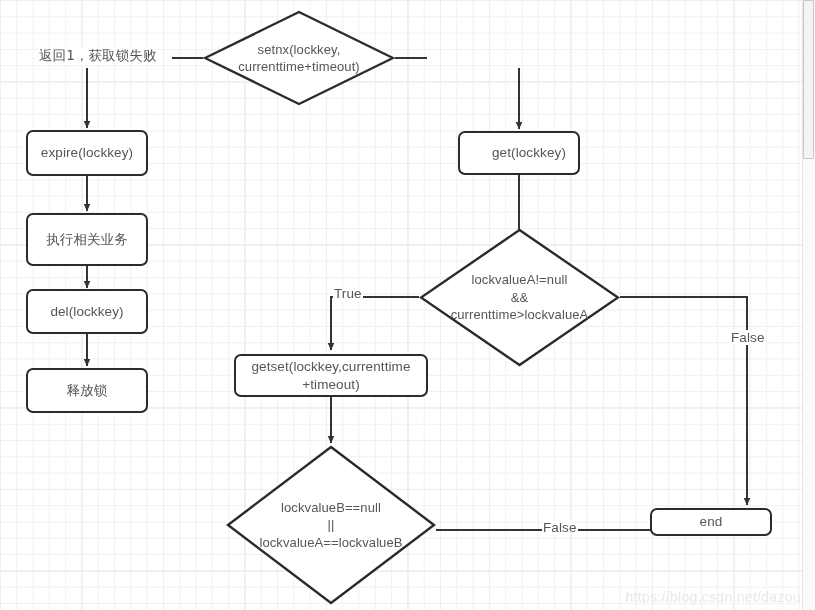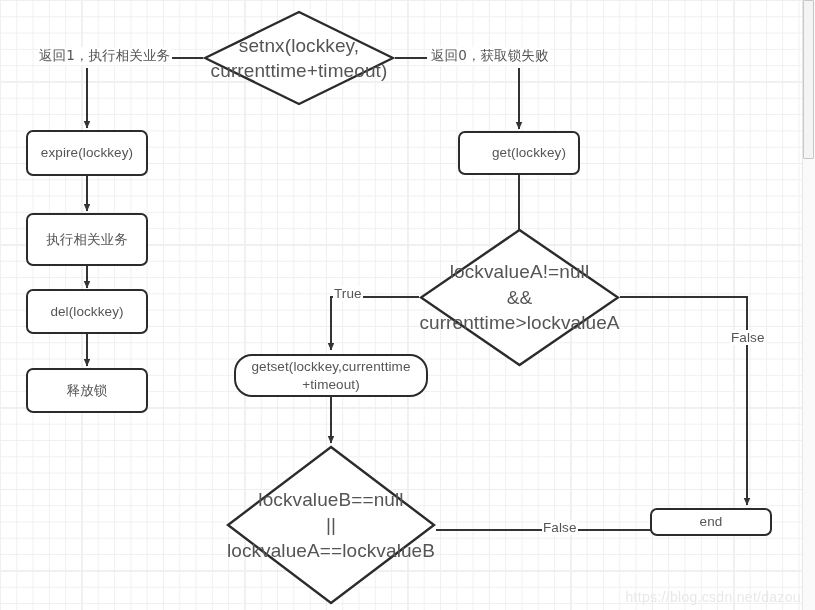--- a/index.html
+++ b/index.html
@@ -60,21 +60,21 @@
   .dia-label {
     position: absolute;
     left: 0; top: 0;
     width: 100%;
     height: 100%;
     display: flex;
     align-items: center;
     justify-content: center;
     text-align: center;
     color: #555555;
-    font-size: 19px;
+    font-size: 13px;
     line-height: 1.34;
     white-space: pre-line;
     letter-spacing: 0.1px;
   }
   .edge-label {
     position: absolute;
     color: #555555;
     font-size: 13.5px;
     background: #ffffff;
     padding: 0 1px;
@@ -178,41 +178,40 @@
 
   <div class="dia-wrap" style="left:419px; top:228px; width:201px; height:139px;">
     <svg width="201" height="139" viewBox="0 0 201 139" xmlns="http://www.w3.org/2000/svg">
       <polygon points="100.5,2 199,69.5 100.5,137 2,69.5" fill="#ffffff" stroke="#2b2b2b" stroke-width="2.4"></polygon>
     </svg>
     <div class="dia-label">lockvalueA!=null
 &amp;&amp;
 currenttime&gt;lockvalueA</div>
   </div>
 
-  <div class="node proc" style="left:234px; top:354px; width:194px; height:43px;border-radius:18px;">
+  <div class="node proc" style="left:234px; top:354px; width:194px; height:43px;">
     <span style="white-space:pre-line;">getset(lockkey,currenttime
 +timeout)</span>
   </div>
 
   <div class="dia-wrap" style="left:226px; top:445px; width:210px; height:160px;">
     <svg width="210" height="160" viewBox="0 0 210 160" xmlns="http://www.w3.org/2000/svg">
       <polygon points="105,2 208,80 105,158 2,80" fill="#ffffff" stroke="#2b2b2b" stroke-width="2.4"></polygon>
     </svg>
     <div class="dia-label">lockvalueB==null
 ||
 lockvalueA==lockvalueB</div>
   </div>
 
   <div class="node proc" style="left:650px; top:508px; width:122px; height:28px;align-items:center;">
     <span>end</span>
   </div>
 
-  <div class="edge-label cjk" style="left:38px; top:47px;">返回1，执行相关业务</div>
-
-  <div class="edge-label cjk" style="left:430px; top:47px;">返回0，获取锁失败</div>
+  <div class="edge-label cjk" style="left:38px; top:47px;">返回1，获取锁失败</div>
+
 
   <div class="edge-label" style="left:333px; top:286px;">True</div>
 
   <div class="edge-label" style="left:730px; top:330px;">False</div>
 
   <div class="edge-label" style="left:542px; top:520px;">False</div>
 
   <div id="watermark">https://blog.csdn.net/dazou1</div>
 
   <div id="scrollbar-track">

